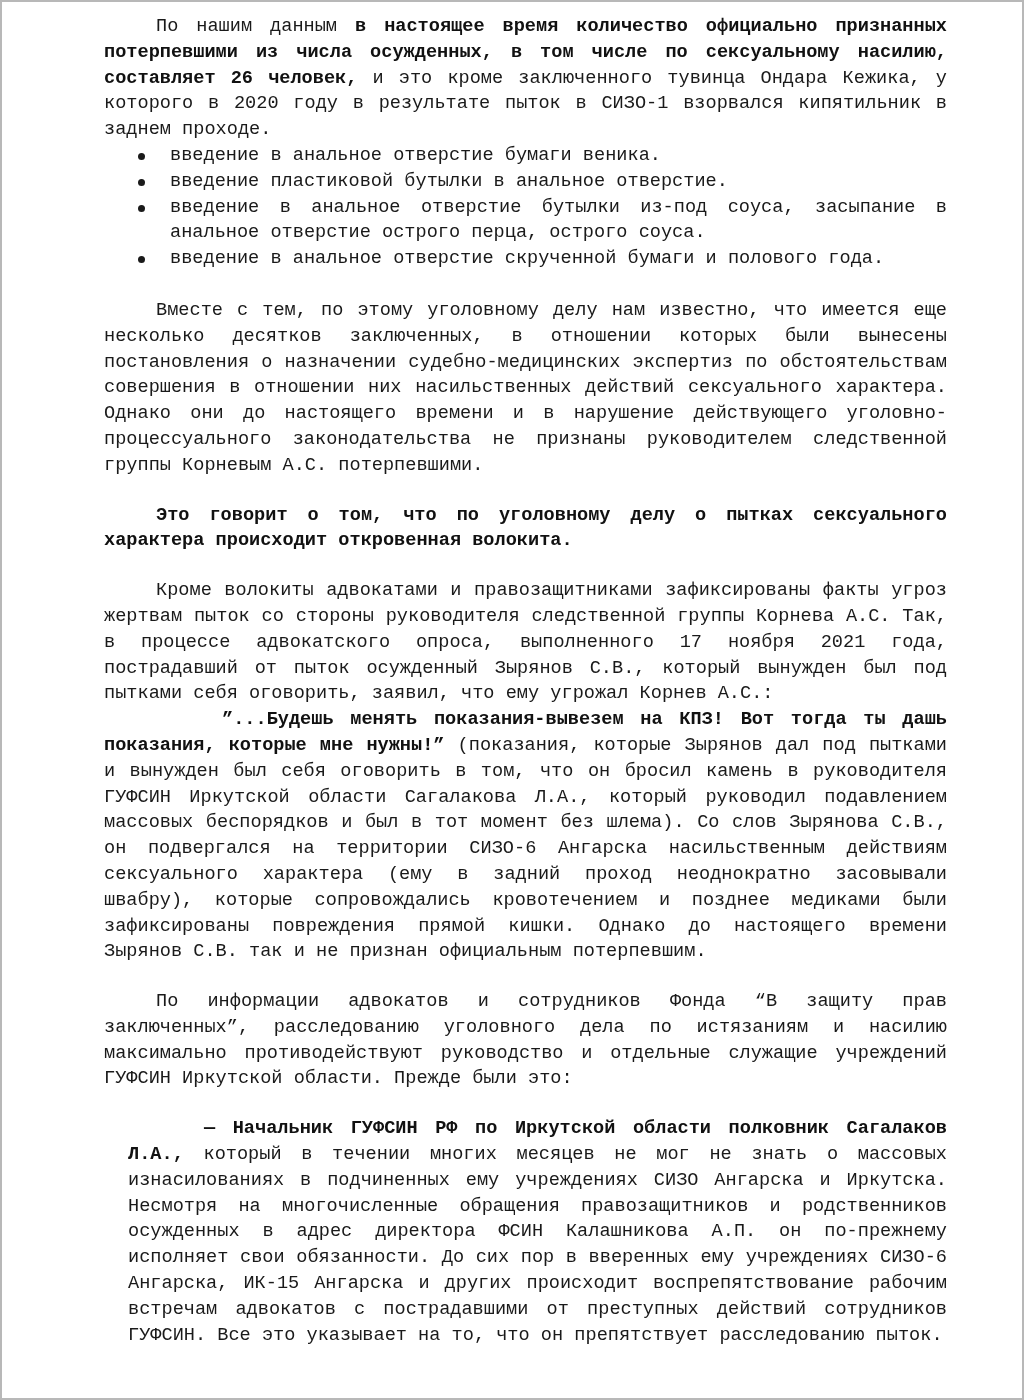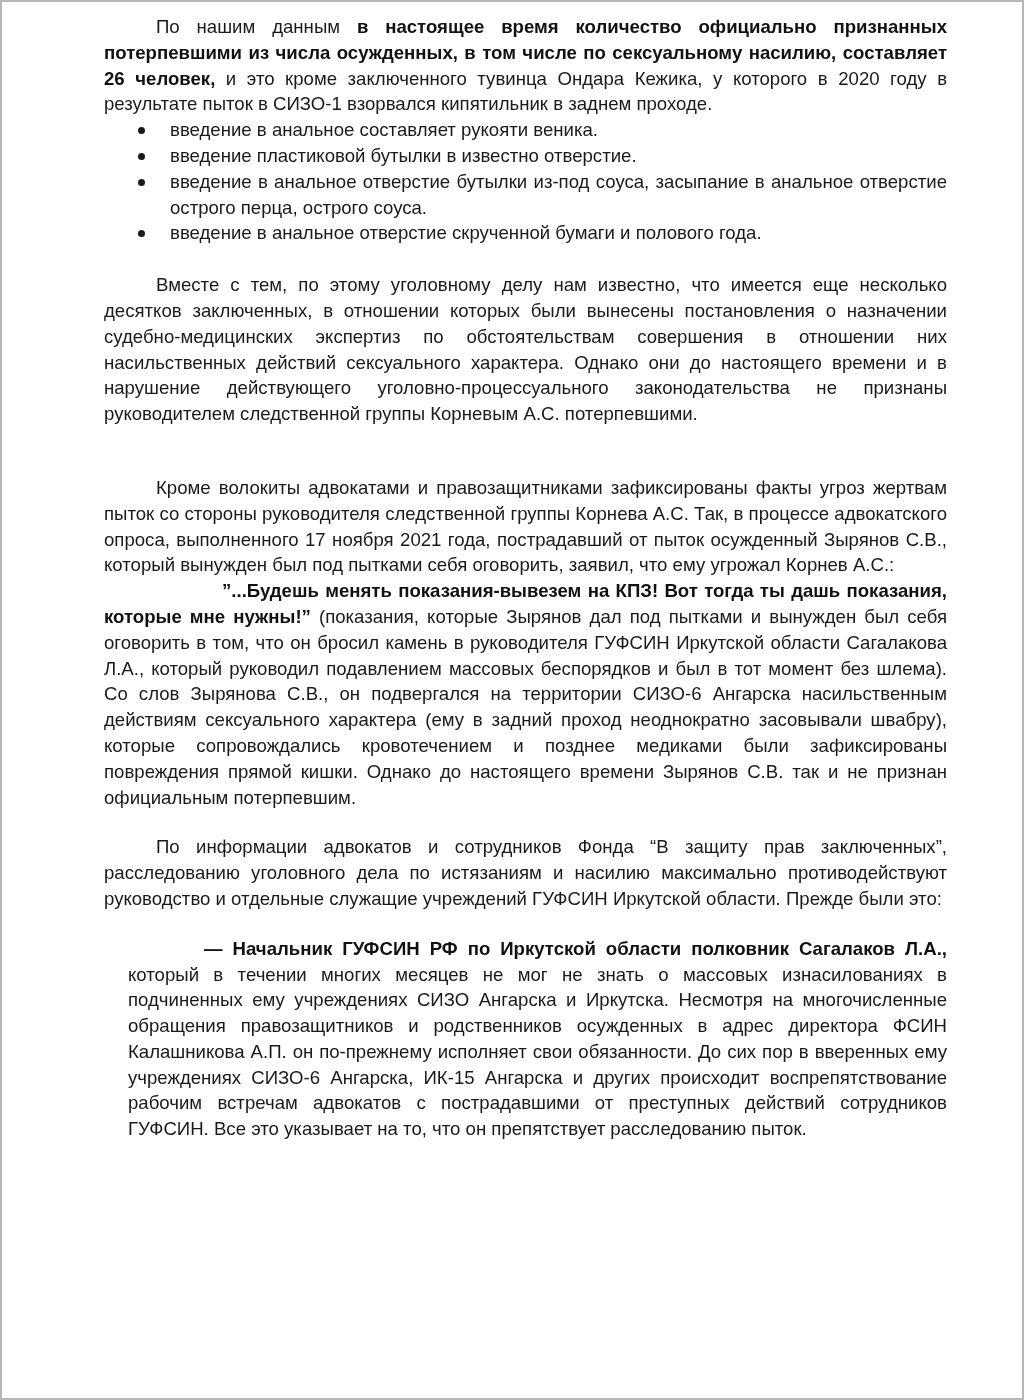--- a/index.html
+++ b/index.html
@@ -8,21 +8,21 @@
       position: relative;
       width: 1020px; height: 1396px;
       border: 2px solid #b8b8b8;
       background: #ffffff;
       box-sizing: content-box;
     }
     .doc {
       position: absolute;
       left: 102px; top: 12px;
       width: 843px;
-      font-family: Liberation Sans, sans-serif;
+      font-family: Liberation Mono, monospace;
       font-size: 18.6px;
       line-height: 25.8px;
       color: #1a1a1a;
       text-align: justify;
     }
     .p { margin: 0; text-indent: 52px; }
     .gap1 { height: 26px; }
     .gap2 { height: 24px; }
     b { font-weight: bold; color: #111; }
     ul.bullets {
@@ -44,32 +44,33 @@
 </head>
 <body>
 
 <div class="page">
   <div class="doc">
 
     <p class="p"><span>По нашим данным </span><b>в настоящее время количество официально признанных потерпевшими из числа осужденных, в том числе по сексуальному насилию, составляет 26 человек,</b><span> и это кроме заключенного тувинца Ондара Кежика, у которого в 2020 году в результате пыток в СИЗО-1 взорвался кипятильник в заднем проходе.</span></p>
 
 
     <ul class="bullets">
-      <li><span class="dot"></span><span>введение в анальное составляет рукояти веника.</span></li>
-      <li><span class="dot"></span><span>введение пластиковой бутылки в известно отверстие.</span></li>
+      <li><span class="dot"></span><span>введение в анальное отверстие бумаги веника.</span></li>
+      <li><span class="dot"></span><span>введение пластиковой бутылки в анальное отверстие.</span></li>
       <li><span class="dot"></span><span>введение в анальное отверстие бутылки из-под соуса, засыпание в анальное отверстие острого перца, острого соуса.</span></li>
       <li><span class="dot"></span><span>введение в анальное отверстие скрученной бумаги и полового года.</span></li>
     </ul>
 
     <div class="gap1"></div>
 
     <p class="p">Вместе с тем, по этому уголовному делу нам известно, что имеется еще несколько десятков заключенных, в отношении которых были вынесены постановления о назначении судебно-медицинских экспертиз по обстоятельствам совершения в отношении них насильственных действий сексуального характера. Однако они до настоящего времени и в нарушение действующего уголовно-процессуального законодательства не признаны руководителем следственной группы Корневым А.С.  потерпевшими.</p>
 
     <div class="gap2"></div>
 
+    <p class="p"><b>Это говорит о том, что по уголовному делу о пытках сексуального характера происходит откровенная волокита.</b></p>
 
     <div class="gap2"></div>
 
     <p class="p">Кроме волокиты адвокатами и правозащитниками зафиксированы факты угроз жертвам пыток со стороны руководителя следственной группы Корнева А.С. Так, в процессе адвокатского опроса, выполненного 17 ноября 2021 года, пострадавший от пыток осужденный Зырянов С.В., который вынужден был под пытками себя оговорить, заявил, что ему угрожал Корнев А.С.:</p>
 
     <p class="p quote-indent"><b>”...Будешь менять показания-вывезем на КПЗ! Вот тогда ты дашь показания, которые мне нужны!”</b><span> (показания, которые Зырянов дал под пытками и вынужден был себя оговорить в том, что он бросил камень в руководителя ГУФСИН Иркутской области Сагалакова Л.А., который руководил подавлением массовых беспорядков и был в тот момент без шлема). Со слов Зырянова С.В., он подвергался на территории СИЗО-6 Ангарска насильственным действиям сексуального характера (ему в задний проход неоднократно засовывали швабру), которые сопровождались кровотечением и позднее медиками были зафиксированы повреждения прямой кишки. Однако до настоящего времени Зырянов С.В. так и не признан официальным потерпевшим.</span></p>
 
     <div class="gap2"></div>
 
     <p class="p">По информации адвокатов и сотрудников Фонда “В защиту прав заключенных”, расследованию уголовного дела по истязаниям и насилию максимально противодействуют руководство и отдельные служащие учреждений ГУФСИН Иркутской области. Прежде были это:</p>

